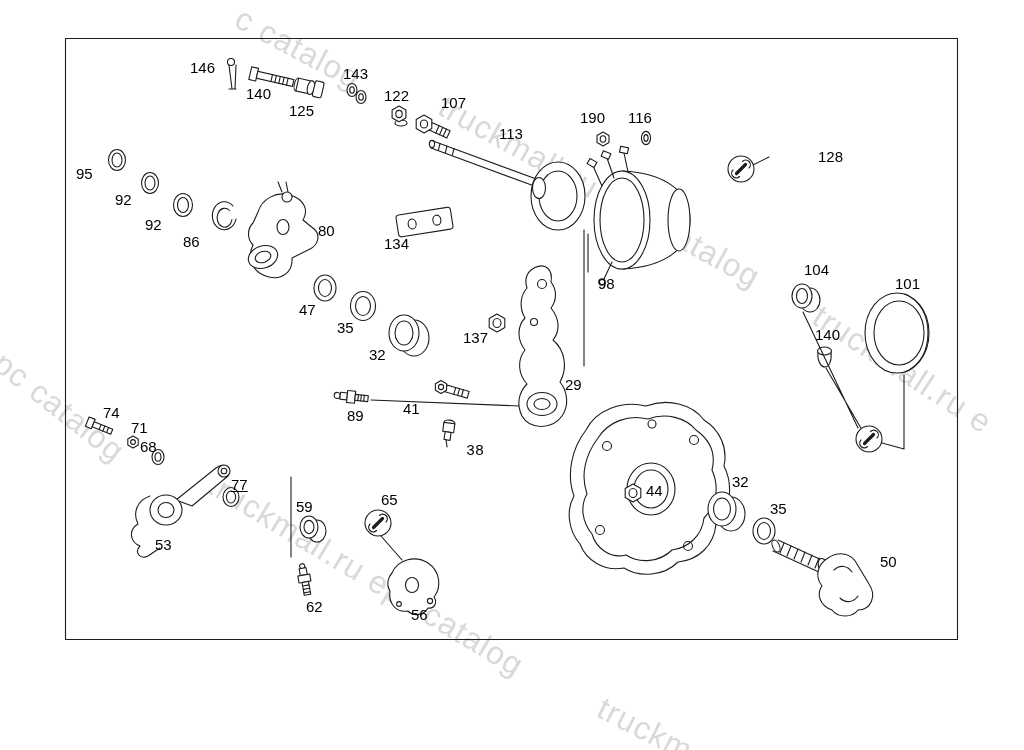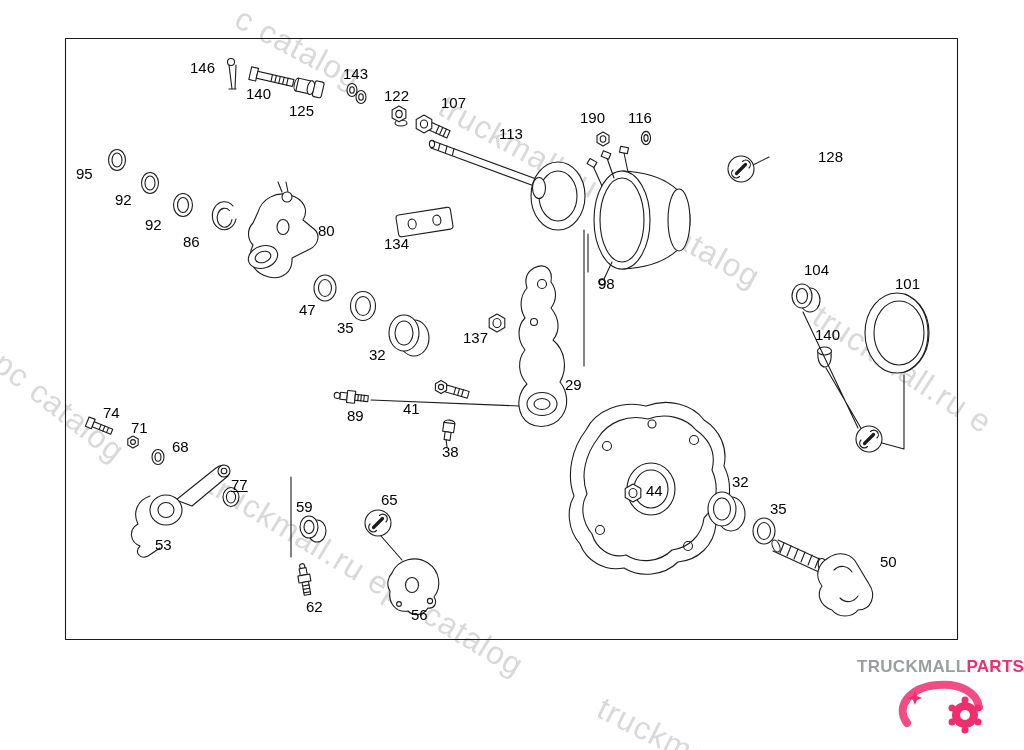--- a/index.html
+++ b/index.html
@@ -336,49 +336,30 @@
       <div class="part-label" style="left: 337px; top: 320px;">35</div>
       <div class="part-label" style="left: 369px; top: 347px;">32</div>
       <div class="part-label" style="left: 463px; top: 330px;">137</div>
       <div class="part-label" style="left: 598px; top: 276px;">98</div>
       <div class="part-label" style="left: 804px; top: 262px;">104</div>
       <div class="part-label" style="left: 895px; top: 276px;">101</div>
       <div class="part-label" style="left: 815px; top: 327px;">140</div>
       <div class="part-label" style="left: 565px; top: 377px;">29</div>
       <div class="part-label" style="left: 347px; top: 408px;">89</div>
       <div class="part-label" style="left: 403px; top: 401px;">41</div>
-      <div class="part-label" style="left: 442px; top: 444px;">38</div>
+      <div class="part-label" style="left: 466px; top: 444px; font-family: Liberation Mono, monospace;">38</div>
       <div class="part-label" style="left: 103px; top: 405px;">74</div>
       <div class="part-label" style="left: 131px; top: 420px;">71</div>
-      <div class="part-label" style="left: 172px; top: 439px;">68</div>
+      <div class="part-label" style="left: 140px; top: 439px;">68</div>
       <div class="part-label" style="left: 231px; top: 477px; text-decoration: underline;">77</div>
       <div class="part-label" style="left: 155px; top: 537px;">53</div>
       <div class="part-label" style="left: 296px; top: 499px;">59</div>
       <div class="part-label" style="left: 381px; top: 492px;">65</div>
       <div class="part-label" style="left: 306px; top: 599px;">62</div>
       <div class="part-label" style="left: 411px; top: 607px;">56</div>
       <div class="part-label" style="left: 646px; top: 483px;">44</div>
       <div class="part-label" style="left: 732px; top: 474px;">32</div>
       <div class="part-label" style="left: 770px; top: 501px;">35</div>
       <div class="part-label" style="left: 880px; top: 554px;">50</div>
     </div>
 
-  <div class="logo">
-    <div class="logo-text">
-      <span class="gray" style="color: rgb(155, 157, 160);">TRUCKMALL</span><span class="accent" style="color: rgb(239, 46, 110);">PARTS</span>
-    </div>
-    <svg class="logo-mark" width="105" height="62" viewBox="0 0 105 62">
-      <path d="M14,46 C2,30 16,10 45,8 C68,6 84,16 86,30" stroke="#ef2e6e" stroke-width="8" fill="none" stroke-linecap="round" opacity="0.85"></path>
-      <g fill="#ef2e6e">
-        <circle cx="72" cy="23" r="3.5"></circle>
-          <circle cx="85" cy="31" r="3.5"></circle>
-          <circle cx="85" cy="45" r="3.5"></circle>
-        <circle cx="72" cy="53" r="3.5"></circle>
-          <circle cx="59" cy="45" r="3.5"></circle>
-          <circle cx="59" cy="31" r="3.5"></circle>
-        <circle cx="72" cy="38" r="13"></circle>
-      </g>
-      <circle cx="72" cy="38" r="5" fill="#fff"></circle>
-      <path d="M22,14 l2,5 5,2 -5,2 -2,5 -2,-5 -5,-2 5,-2 z" fill="#ef2e6e"></path>
-    </svg>
-  </div>
 
 </div>
 
 </body></html>

